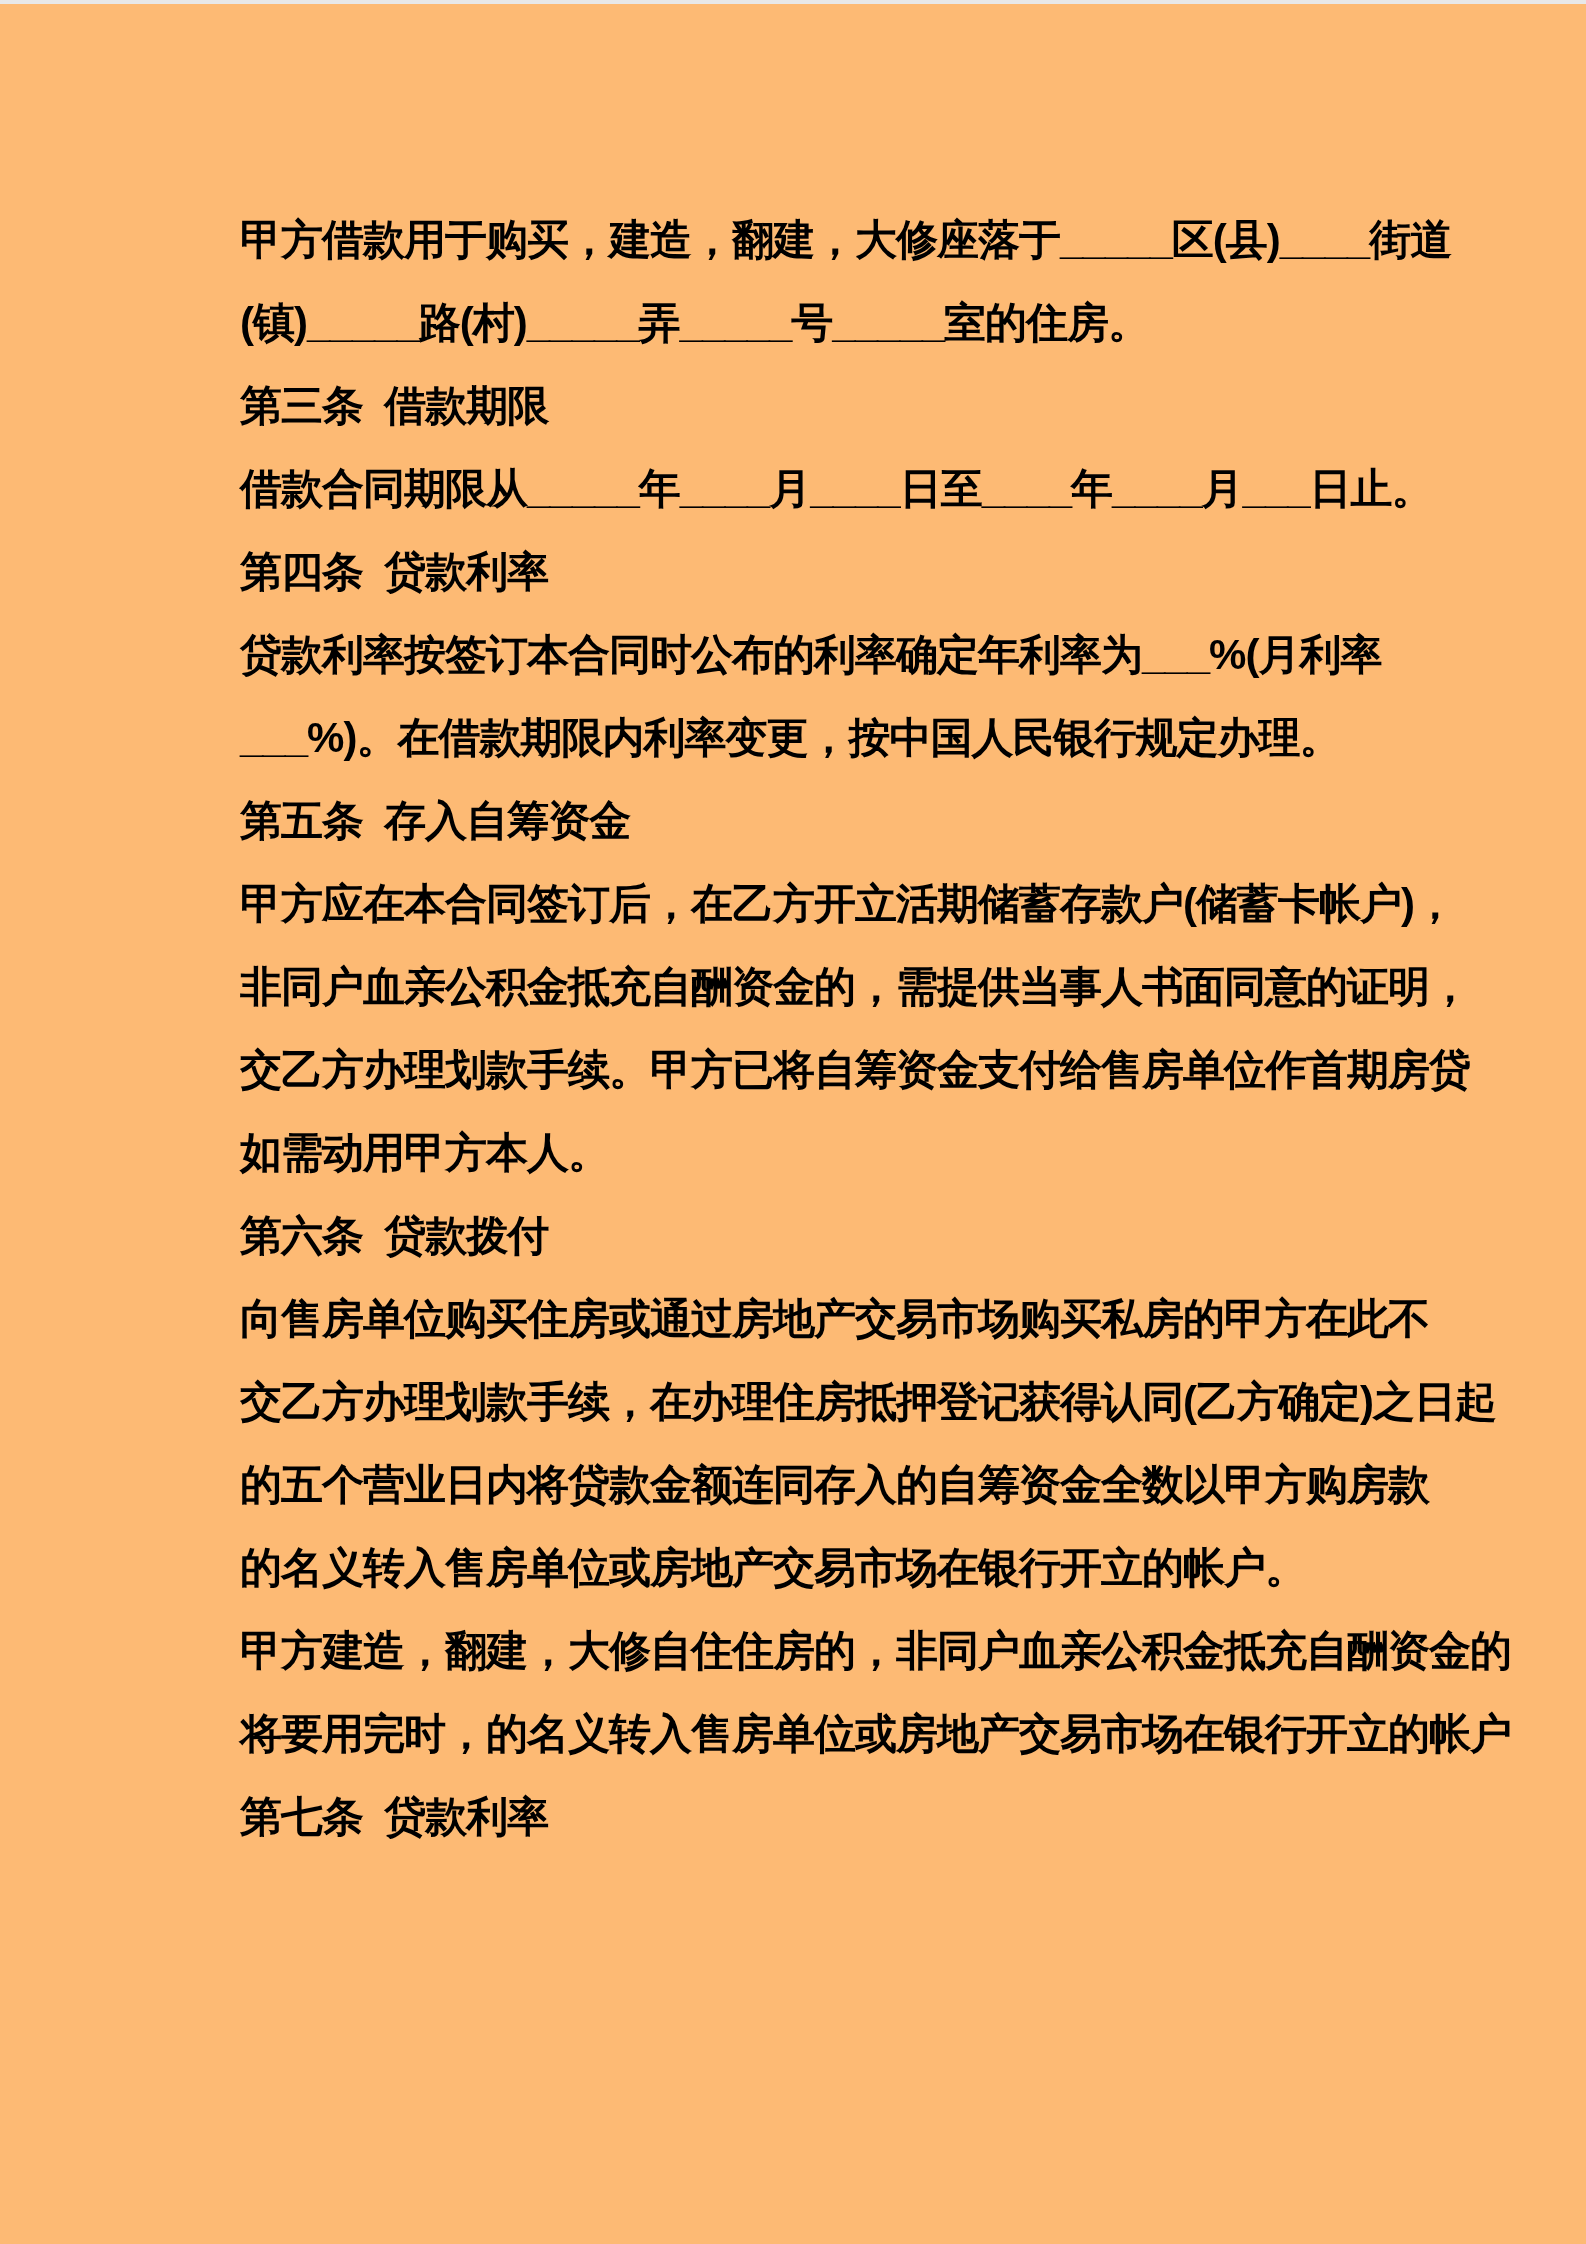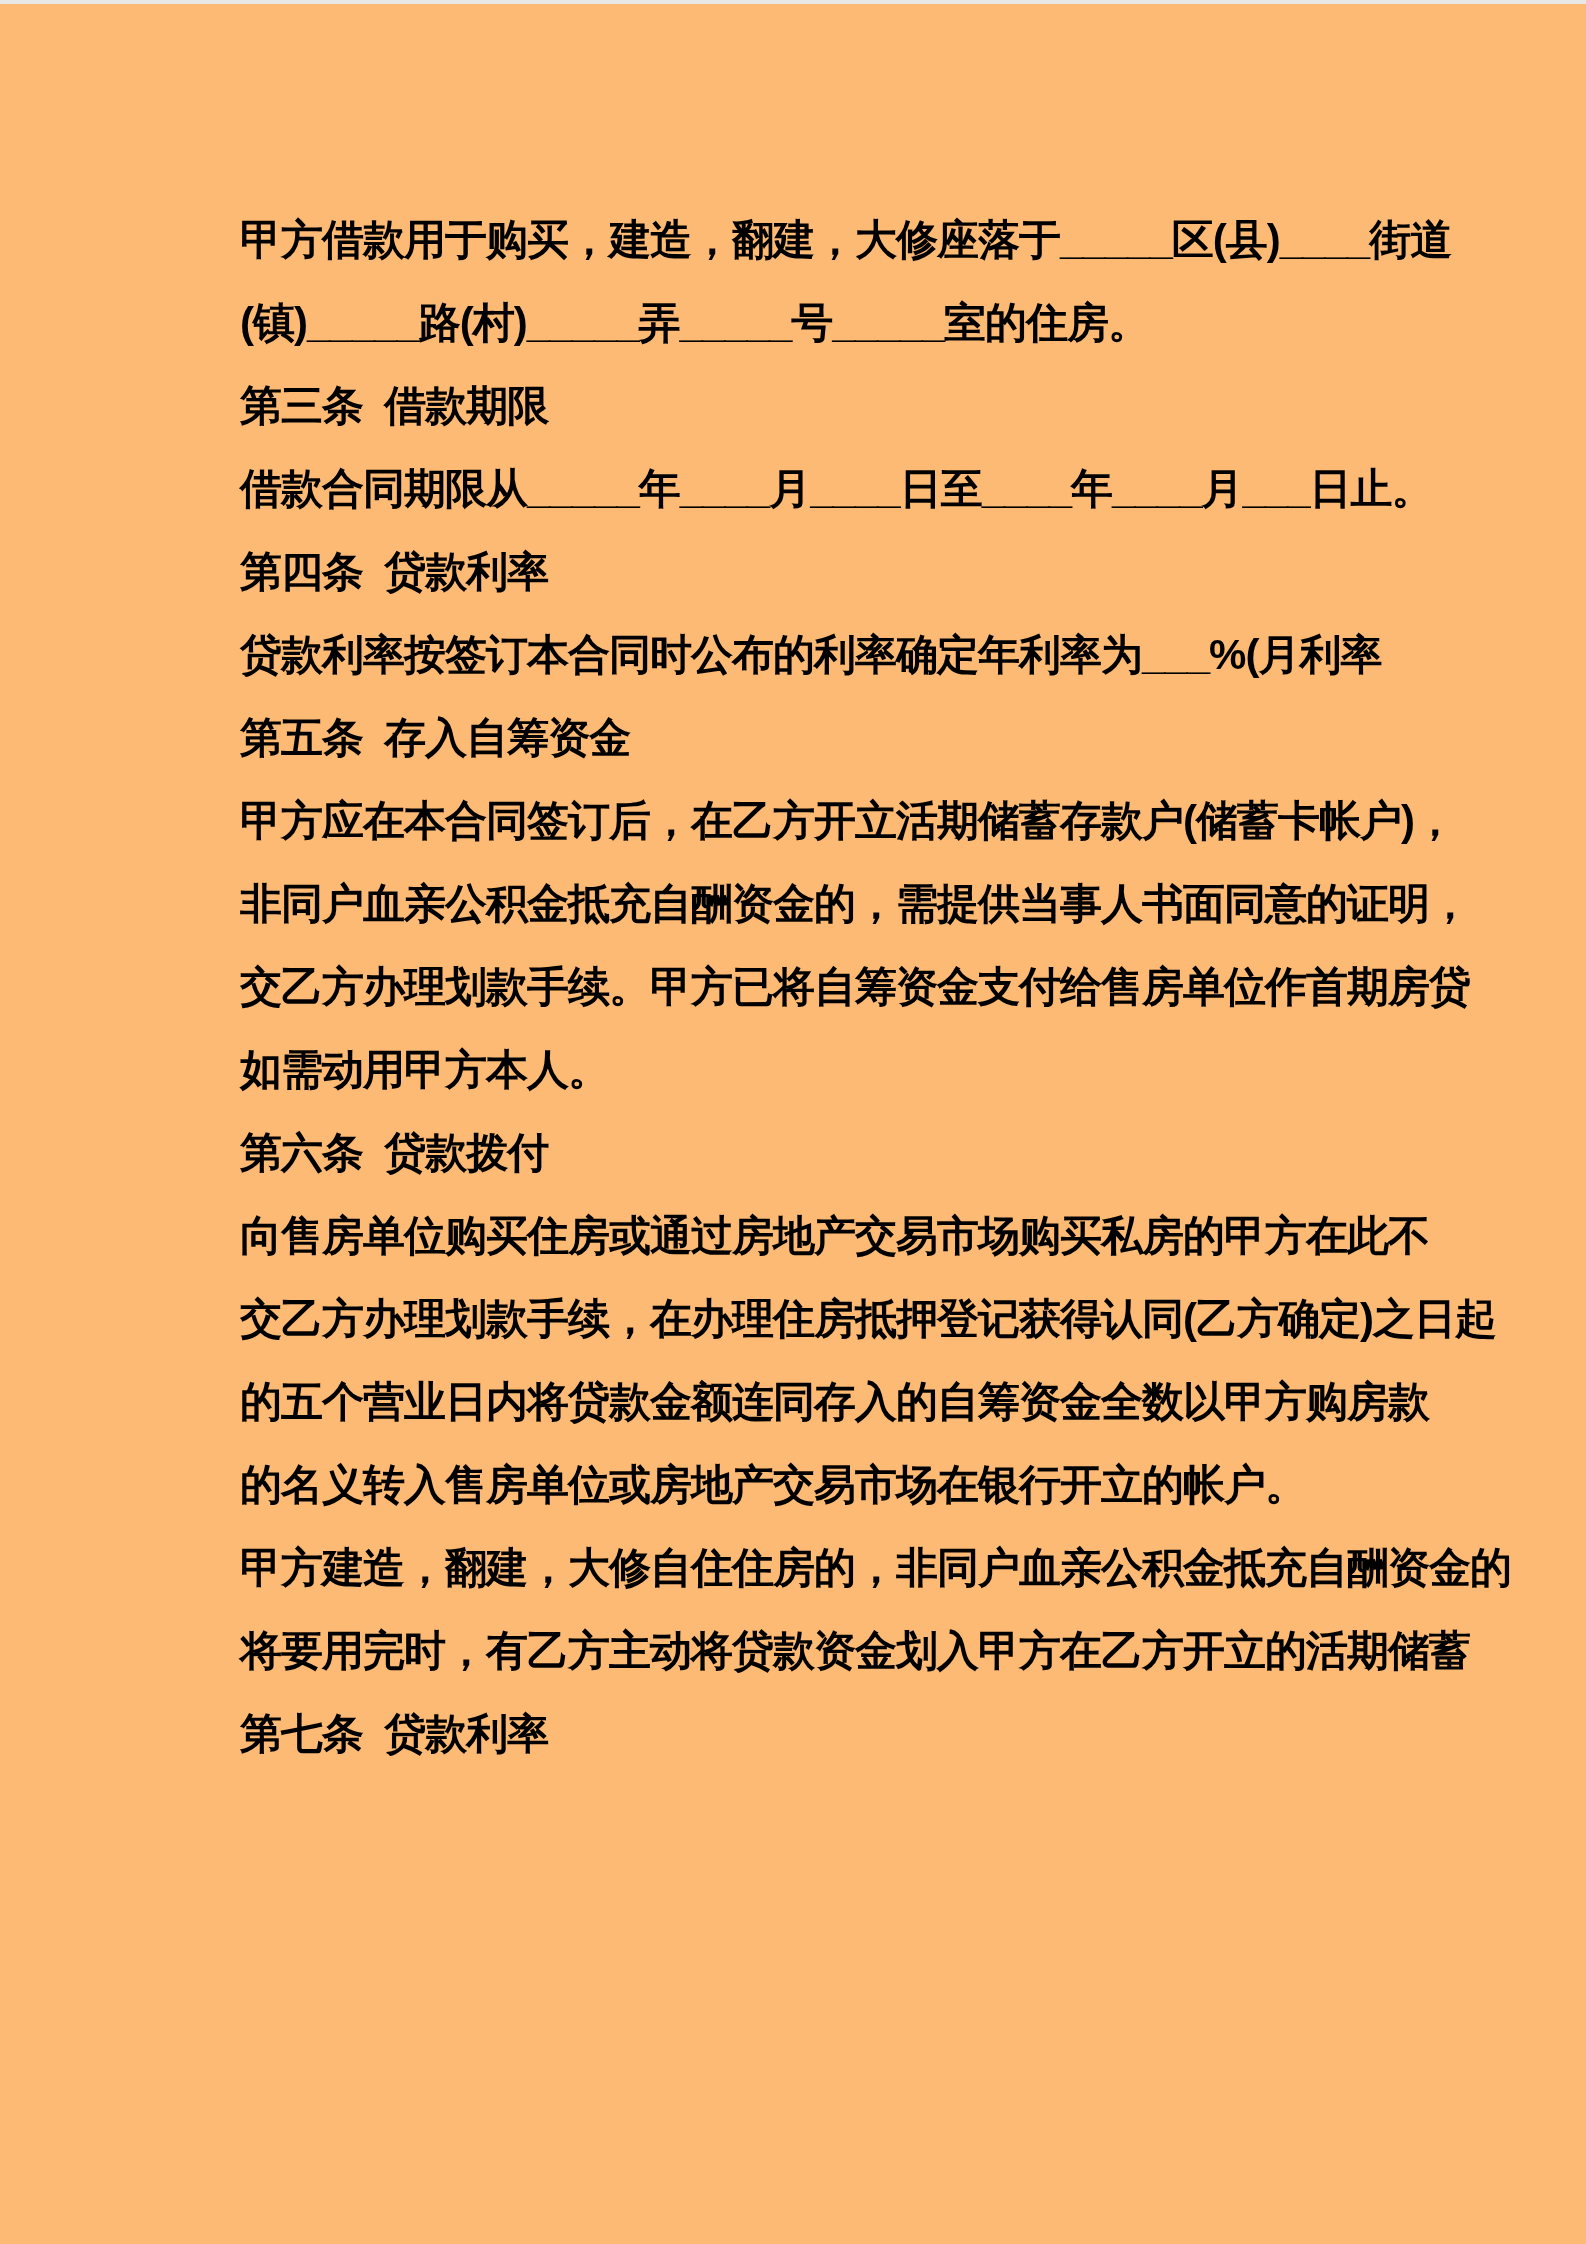--- a/index.html
+++ b/index.html
@@ -39,27 +39,28 @@
 <body>
 
 <div class="page">
   <div class="doc-content" id="doc-lines">
       <div class="doc-line">甲方借款用于购买，建造，翻建，大修座落于_____区(县)____街道</div>
       <div class="doc-line">(镇)_____路(村)_____弄_____号_____室的住房。</div>
       <div class="doc-line heading">第三条  借款期限</div>
       <div class="doc-line">借款合同期限从_____年____月____日至____年____月___日止。</div>
       <div class="doc-line heading">第四条  贷款利率</div>
       <div class="doc-line">贷款利率按签订本合同时公布的利率确定年利率为___%(月利率</div>
+      <div class="doc-line">___%)。在借款期限内利率变更，按中国人民银行规定办理。</div>
       <div class="doc-line heading">第五条  存入自筹资金</div>
       <div class="doc-line">甲方应在本合同签订后，在乙方开立活期储蓄存款户(储蓄卡帐户)，</div>
       <div class="doc-line">非同户血亲公积金抵充自酬资金的，需提供当事人书面同意的证明，</div>
       <div class="doc-line">交乙方办理划款手续。甲方已将自筹资金支付给售房单位作首期房贷</div>
       <div class="doc-line">如需动用甲方本人。</div>
       <div class="doc-line heading">第六条  贷款拨付</div>
       <div class="doc-line">向售房单位购买住房或通过房地产交易市场购买私房的甲方在此不</div>
       <div class="doc-line">交乙方办理划款手续，在办理住房抵押登记获得认同(乙方确定)之日起</div>
       <div class="doc-line">的五个营业日内将贷款金额连同存入的自筹资金全数以甲方购房款</div>
       <div class="doc-line">的名义转入售房单位或房地产交易市场在银行开立的帐户。</div>
       <div class="doc-line">甲方建造，翻建，大修自住住房的，非同户血亲公积金抵充自酬资金的</div>
-      <div class="doc-line">将要用完时，有乙方主动将贷款资金划入甲方在乙方开立的活期储蓄</div>
+      <div class="doc-line">将要用完时，的名义转入售房单位或房地产交易市场在银行开立的帐户</div>
       <div class="doc-line heading">第七条  贷款利率</div>
     </div>
 </div>
 
 </body></html>

